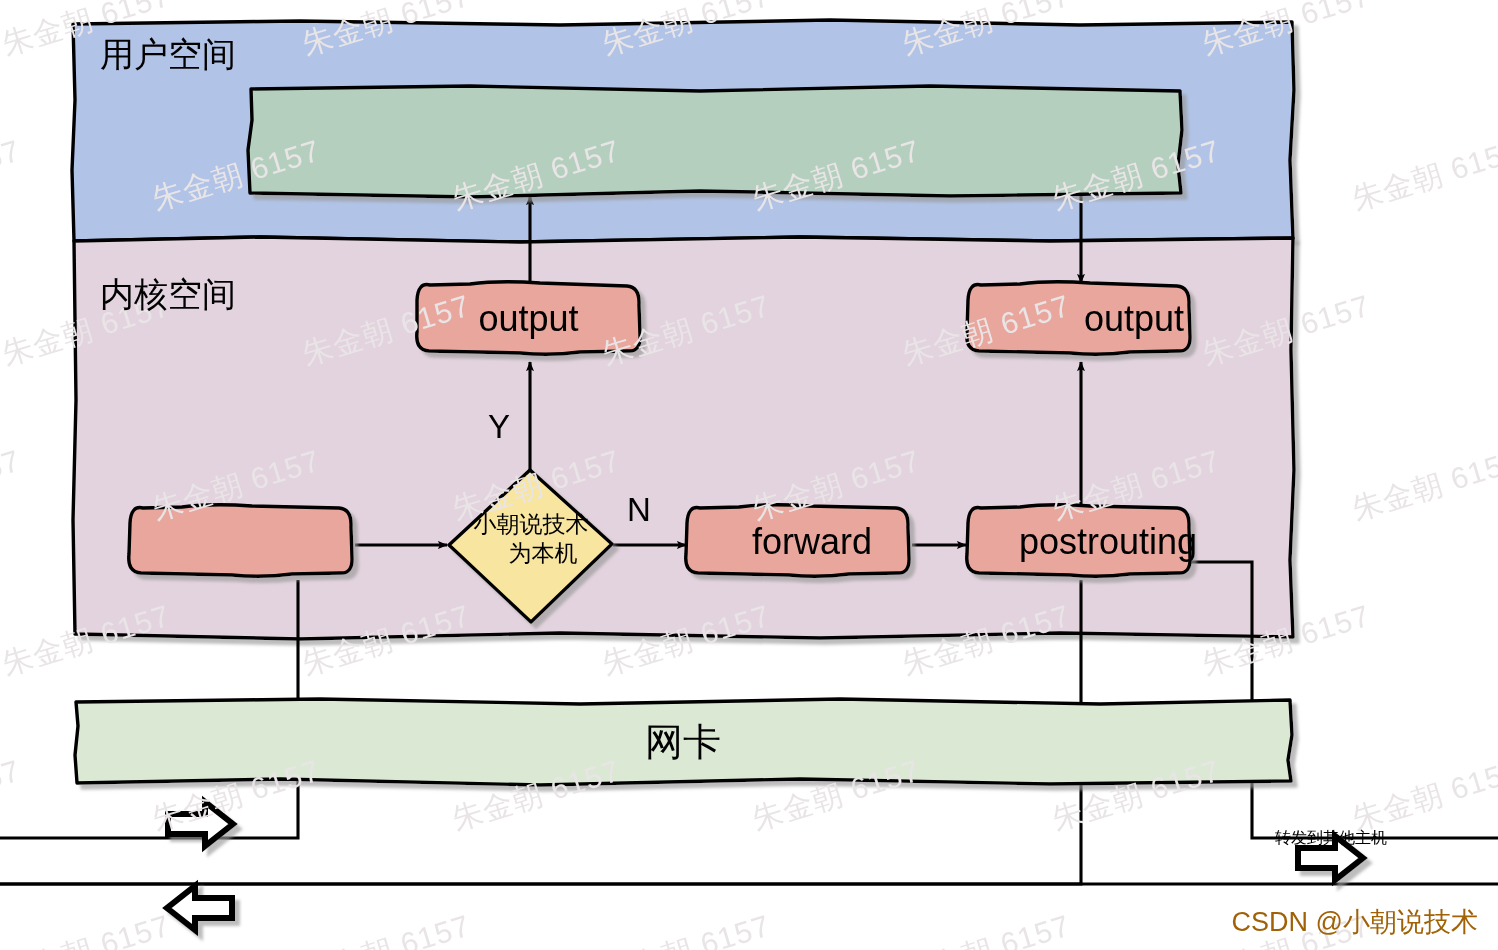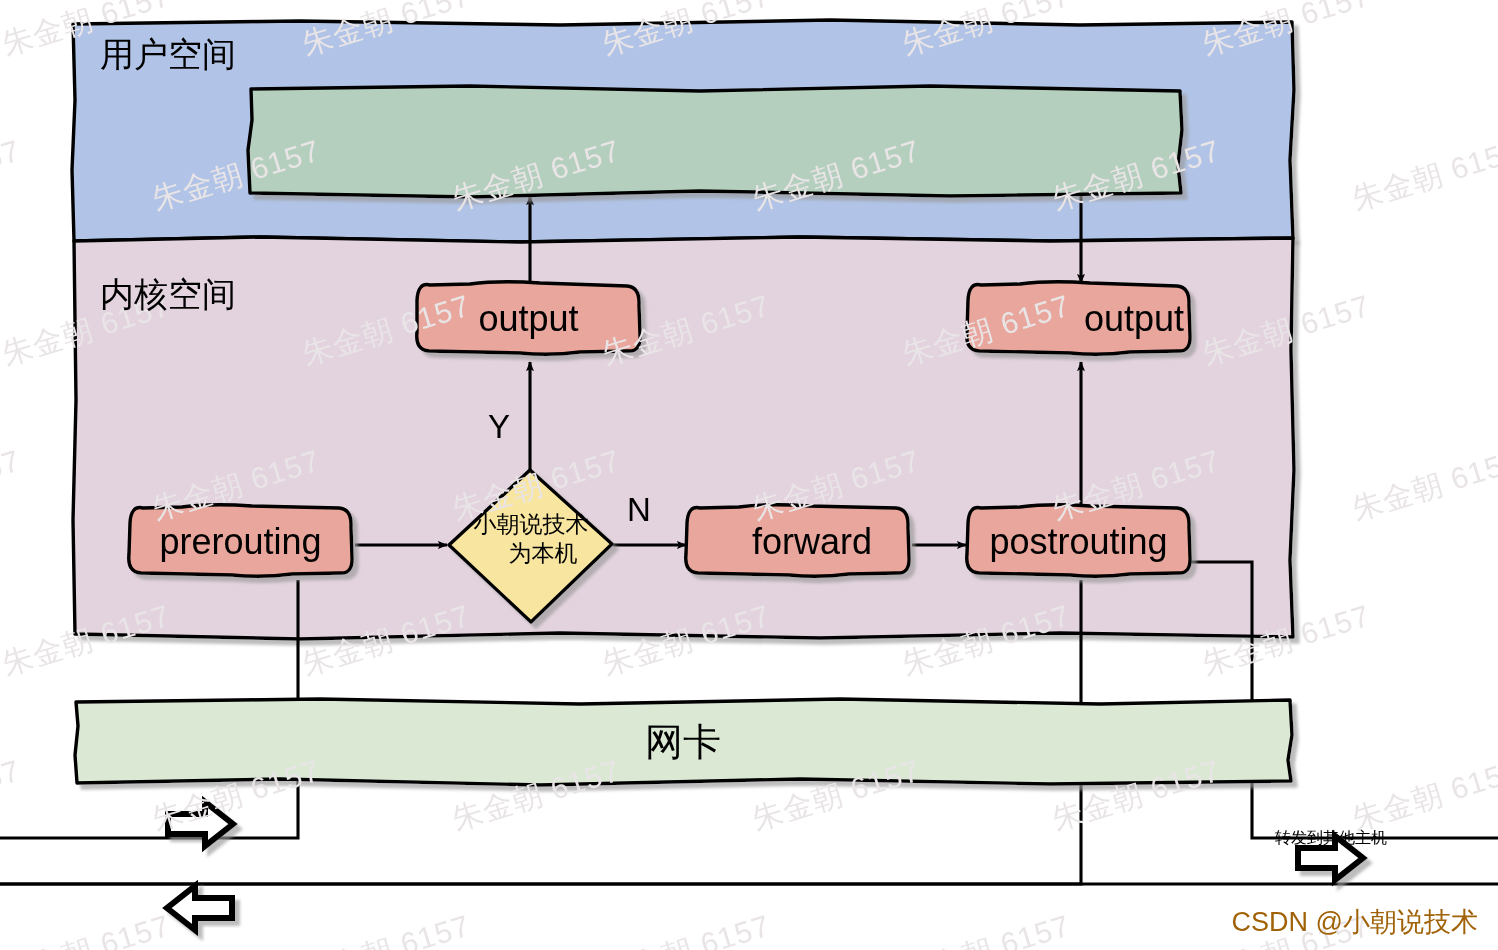--- a/index.html
+++ b/index.html
@@ -201,25 +201,24 @@
 
   <div class="lbl" style="left:100px;top:32px;font-size:34px;">用户空间</div>
 
   <div class="lbl" style="left:100px;top:272px;font-size:34px;">内核空间</div>
 
 
   <div class="lbl" style="left:417px;top:298px;width:223px;text-align:center;font-size:36px;">output</div>
 
   <div class="lbl" style="left:967px;top:298px;width:217px;text-align:right;font-size:36px;">output</div>
 
-  <div class="lbl" style="left:129px;top:521px;width:223px;text-align:center;font-size:36px;">prerouting</div>
 
   <div class="lbl" style="left:686px;top:521px;width:252px;text-align:center;font-size:36px;">forward</div>
 
-  <div class="lbl" style="left:967px;top:521px;width:223px;text-align:center;font-size:36px;">postrouting</div>
+  <div class="lbl" style="left:1019px;top:521px;width:223px;text-align:left;font-size:36px;">postrouting</div>
 
   <div class="lbl" style="left:449px;top:509px;width:164px;text-align:center;font-size:23px;">小朝说技术</div>
   <div class="lbl" style="left:461px;top:538px;width:164px;text-align:center;font-size:23px;">为本机</div>
 
   <div class="lbl" style="left:75px;top:717px;width:1216px;text-align:center;font-size:38px;">网卡</div>
 
   <div class="lbl" style="left:488px;top:408px;font-size:33px;">Y</div>
 
   <div class="lbl" style="left:627px;top:491px;font-size:33px;">N</div>
 

